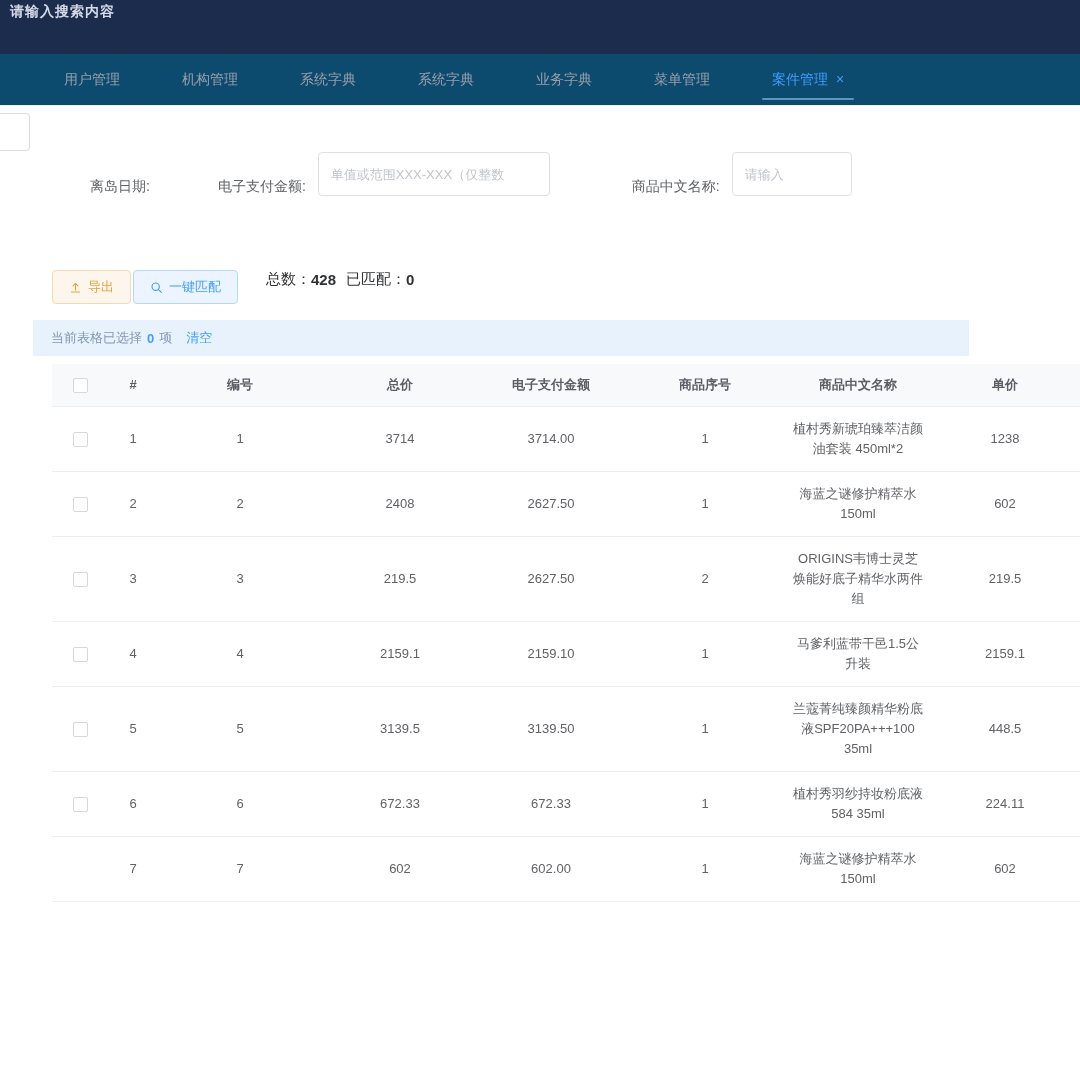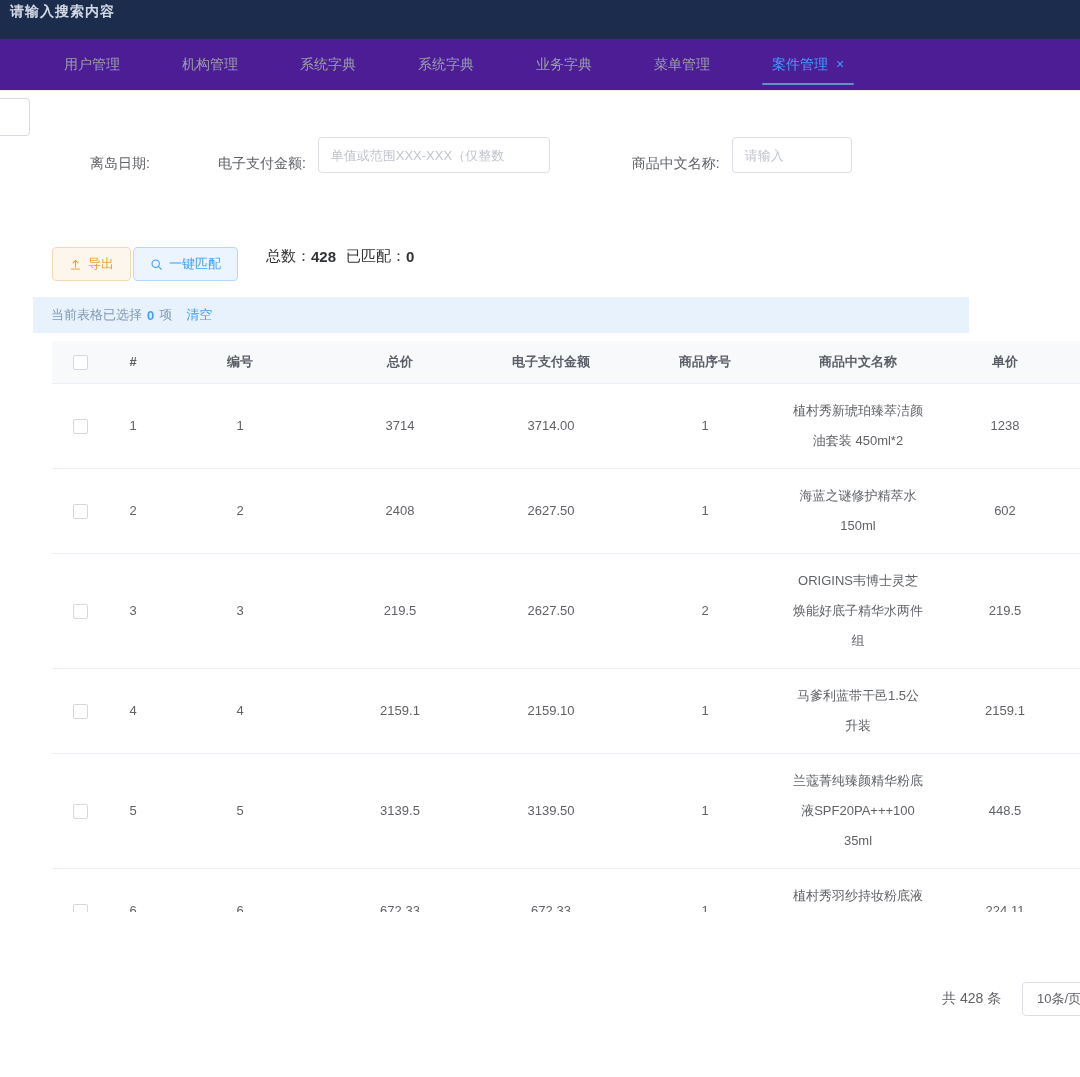--- a/index.html
+++ b/index.html
@@ -1,42 +1,42 @@
 <!DOCTYPE html>
 <html><head>
 <meta charset="utf-8">
 <style>
   * { box-sizing: border-box; margin: 0; padding: 0; }
   html,body { width:1080px; height:1077px; overflow:hidden; }
   body { font-family:"Liberation Sans","DejaVu Sans",sans-serif; background:#fff; position:relative; color:#606266; }
 
   
-  .topbar { height:39px; background:#1c2c4d; position:relative; }
+  .topbar { height:54px; background:#1c2c4d; position:relative; }
   .topbar-search { position:absolute; left:10px; top:3px; font-size:14px; font-weight:bold; color:#d4dae6; letter-spacing:1px; }
 
   
-  .tabbar { height:52px; background:#4c1d95; border-bottom:1px solid #eef0f3; display:flex; align-items:center; padding-left:58px; }
+  .tabbar { height:52px; background:#0c4a6e; border-bottom:1px solid #eef0f3; display:flex; align-items:center; padding-left:58px; }
   .tab { position:relative; font-size:14px; color:#9aa0ab; margin-right:50px; padding:16px 6px; cursor:default; white-space:nowrap; }
   .tab.active { color:#409eff; }
   .tab-close { margin-left:8px; color:#409eff; font-size:14px; }
   .tab-underline { position:absolute; left:-4px; right:-4px; bottom:5px; height:2px; background:#5e93c5; border-radius:1px; }
 
   .content { position:relative; }
 
   
   .stub-box { position:absolute; left:-14px; top:7px; width:44px; height:38px; background:#fff; border:1px solid #d8dbe0; border-radius:4px; }
 
   
   .filter-row { display:flex; align-items:flex-end; padding:46px 0 0 90px; }
   .filter-label { font-size:14px; color:#606266; white-space:nowrap; }
   .date-range { width:302px; height:34px; border:1px solid #dcdfe6; border-radius:4px; display:flex; align-items:center; padding:0 12px; margin-left:14px; background:#fff; }
   .date-range .ph { flex:1; text-align:center; font-size:14px; color:#c0c4cc; }
   .date-sep { color:#c0c4cc; font-size:14px; padding:0 4px; }
   .icon-clock { width:15px; height:15px; flex:0 0 auto; }
-  .filter-input { height:36px; border:1px solid #dcdfe6; border-radius:4px; font-size:13px; color:#606266; padding:0 12px; margin-left:12px; outline:none; font-family:inherit; }
+  .filter-input { height:44px; border:1px solid #dcdfe6; border-radius:4px; font-size:13px; color:#606266; padding:0 12px; margin-left:12px; outline:none; font-family:inherit; }
   .filter-input::placeholder { color:#c0c4cc; }
   .lbl-amount { margin-left:68px; }
   .lbl-name { margin-left:82px; }
   .inp-amount { width:232px; }
   .inp-name { width:120px; }
 
   
   .toolbar { display:flex; align-items:flex-start; margin:74px 0 0 52px; }
   .btn { display:inline-flex; align-items:center; gap:6px; height:34px; padding:0 16px; border-radius:4px; font-size:13px; cursor:pointer; background:#fff; font-family:inherit; }
   .btn-export { border:1px solid #f5dab1; background:#fdf6ec; color:#e6a23c; }
@@ -49,21 +49,21 @@
   .sel-bar { margin:16px 0 0 33px; width:936px; height:36px; background:#e8f2fd; border-radius:0; display:flex; align-items:center; padding-left:18px; font-size:13px; color:#8298b5; }
   .sel-bar .sel-count { color:#409eff; font-weight:bold; margin:0 5px; }
   .sel-bar .sel-suffix { margin-right:14px; }
   .sel-clear { color:#409eff; cursor:pointer; }
 
   
   .table-wrap { margin:8px 0 0 52px; width:1028px; height:571px; overflow:hidden; }
   table { border-collapse:collapse; table-layout:fixed; width:1028px; }
   thead th { height:42px; font-size:13px; font-weight:bold; color:#5a5e66; background:#f8f9fb; border-bottom:1px solid #ebeef5; text-align:center; }
   tbody td { font-size:13px; color:#606266; border-bottom:1px solid #ebeef5; text-align:center; padding:12px 6px; line-height:27px; }
-  tbody td.name-cell { line-height:30px; }
+  tbody td.name-cell { line-height:20px; }
   .checkbox { display:inline-block; width:15px; height:15px; border:1px solid #d5d8de; border-radius:2px; background:#fff; vertical-align:middle; cursor:pointer; }
 
   
   .footer { position:relative; margin-top:70px; height:36px; font-size:14px; color:#606266; }
   .total-text { position:absolute; left:942px; top:8px; white-space:nowrap; }
   .page-size { position:absolute; left:1022px; top:0; width:110px; height:34px; border:1px solid #dcdfe6; border-radius:4px; background:#fff; font-size:13px; color:#606266; display:flex; align-items:center; padding-left:14px; cursor:pointer; }
 </style>
 </head>
 <body>
 
@@ -218,20 +218,14 @@
             <td>602</td>
             <td>602.00</td>
             <td>1</td>
             <td class="name-cell">海蓝之谜修护精萃水 150ml</td>
             <td>602</td>
           </tr>
         </tbody>
     </table>
   </div>
 
-  <div class="footer">
-    <span class="total-text">共 428 条</span>
-    <div class="page-size">
-      <span>10条/页</span>
-    </div>
-  </div>
 
 </div>
 
 </body></html>

